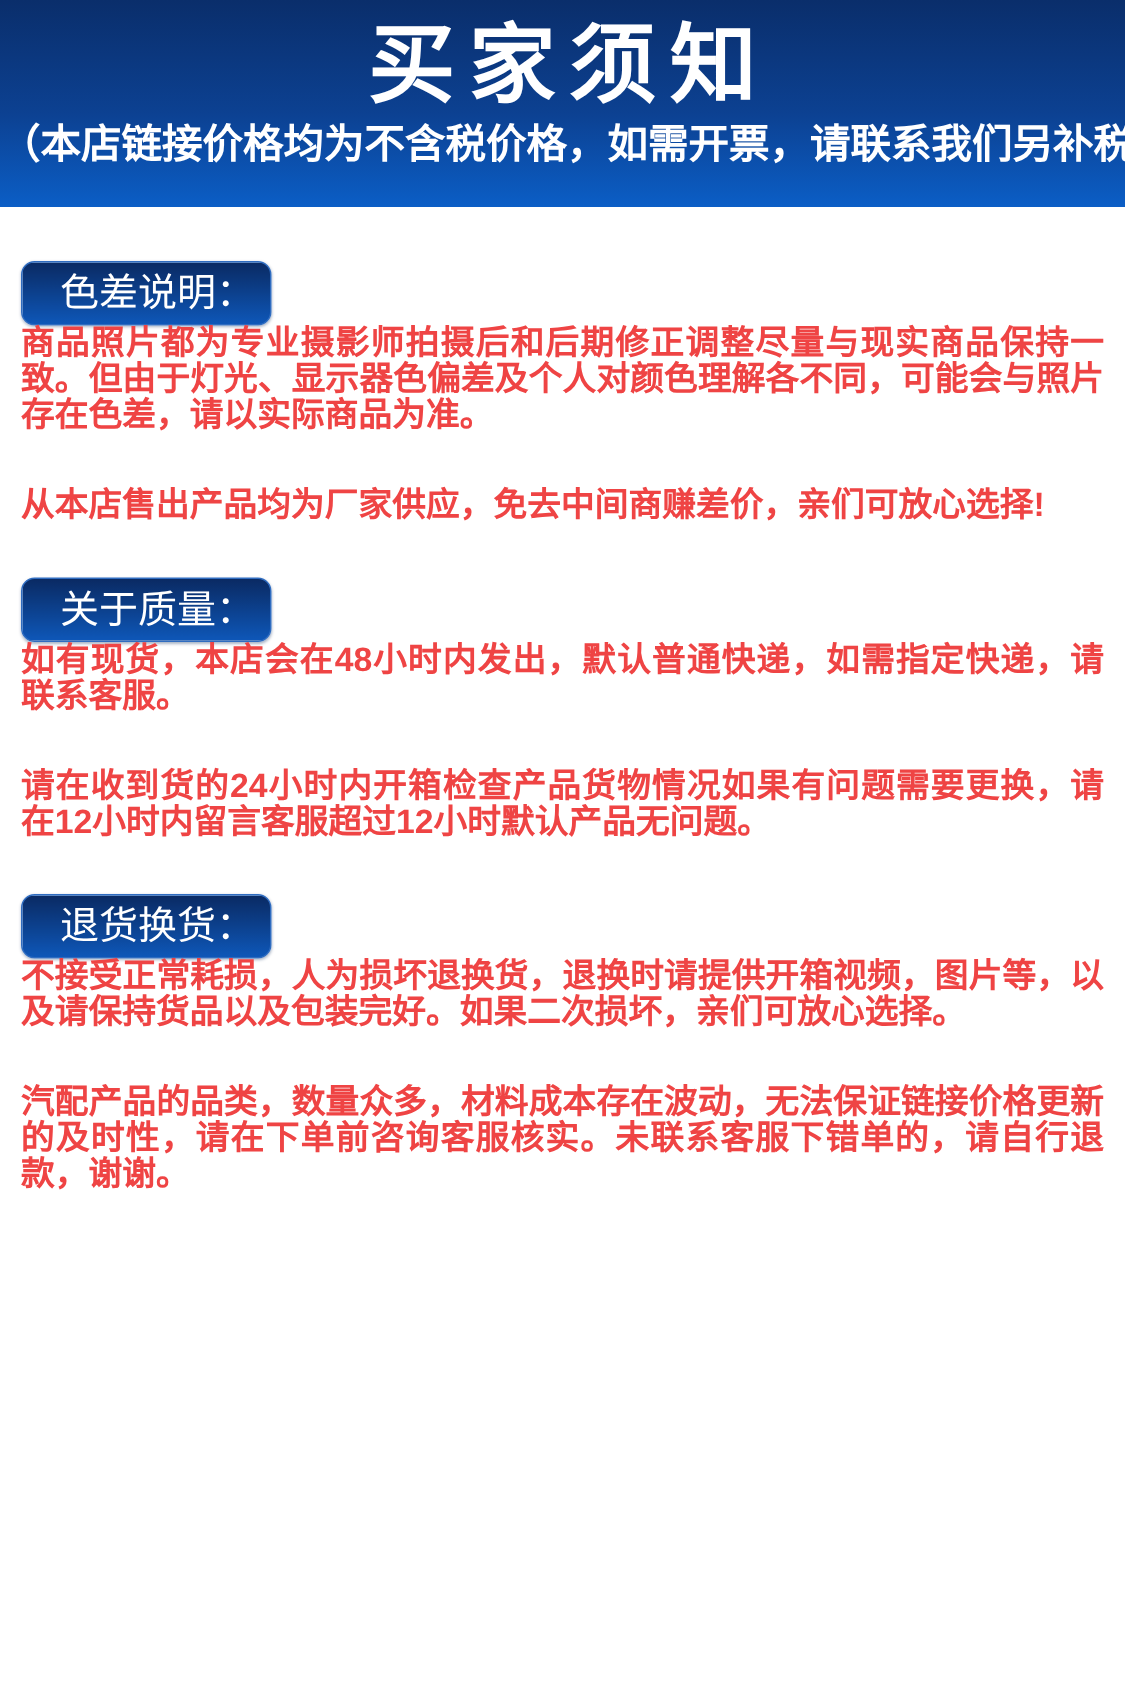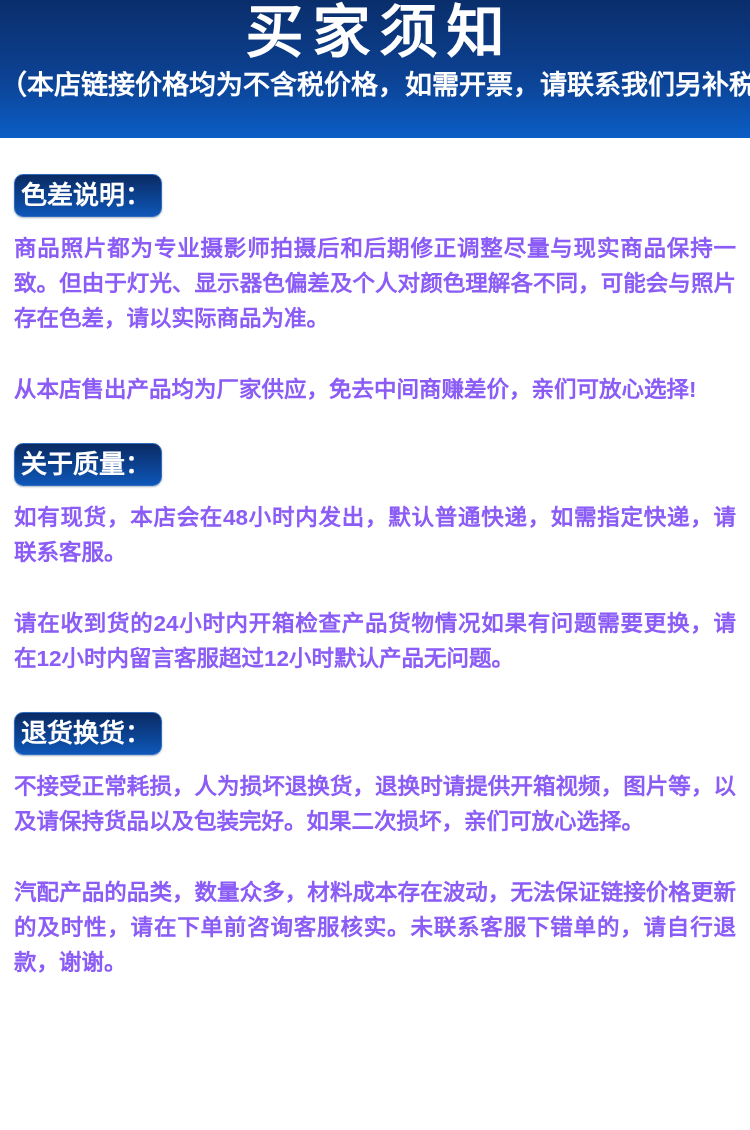--- a/index.html
+++ b/index.html
@@ -18,28 +18,27 @@
   }
   
   .banner {
     width: 750px;
     height: 138px;
     background: linear-gradient(to bottom, var(--header-top, #0a2e6b) 0%, #0c4192 55%, var(--header-bottom, #0b5ec6) 100%);
     text-align: center;
     color: #ffffff;
   }
   .banner-title {
-    padding-top: 0;
+    padding-top: 11px;
     font-size: 58px;
     line-height: 66px;
     font-weight: 700;
     letter-spacing: 9px;
     text-indent: 9px; 
     white-space: nowrap;
-    font-family: Liberation Serif, serif;
   }
   .banner-subtitle {
     margin-top: 2px;
     font-size: 27px;
     line-height: 34px;
     font-weight: 700;
     letter-spacing: 0px;
     white-space: nowrap;
   }
   
@@ -47,34 +46,33 @@
     padding: 0 14px 30px 14px;
   }
   .section {
     margin-top: 36px;
   }
   .badge {
     display: inline-block;
     background: linear-gradient(to bottom, var(--badge-top, #0a2a63) 0%, var(--badge-bottom, #0e57b8) 100%);
     color: #ffffff;
     font-size: 26px;
-    font-weight: 700;
+    font-weight: 400;
     line-height: 26px;
-    padding: 7px 10px 8px 6px;
+    padding: 7px 10px 8px 25px;
     border-radius: 9px;
     border: 1px solid #2f6cc0;
     box-shadow: 0 1px 2px rgba(10, 40, 90, 0.35);
     white-space: nowrap;
   }
   .body-text {
-    margin-top: 14px;
     font-size: 22.5px;
-    line-height: 35px;
+    line-height: 24px;
     font-weight: 700;
-    color: #8b5cf6;
+    color: #ef4444;
     text-align: justify;
     text-justify: inter-ideograph;
     word-break: break-all;
   }
 </style>
 </head>
 <body>
 
 <div class="page">
 

